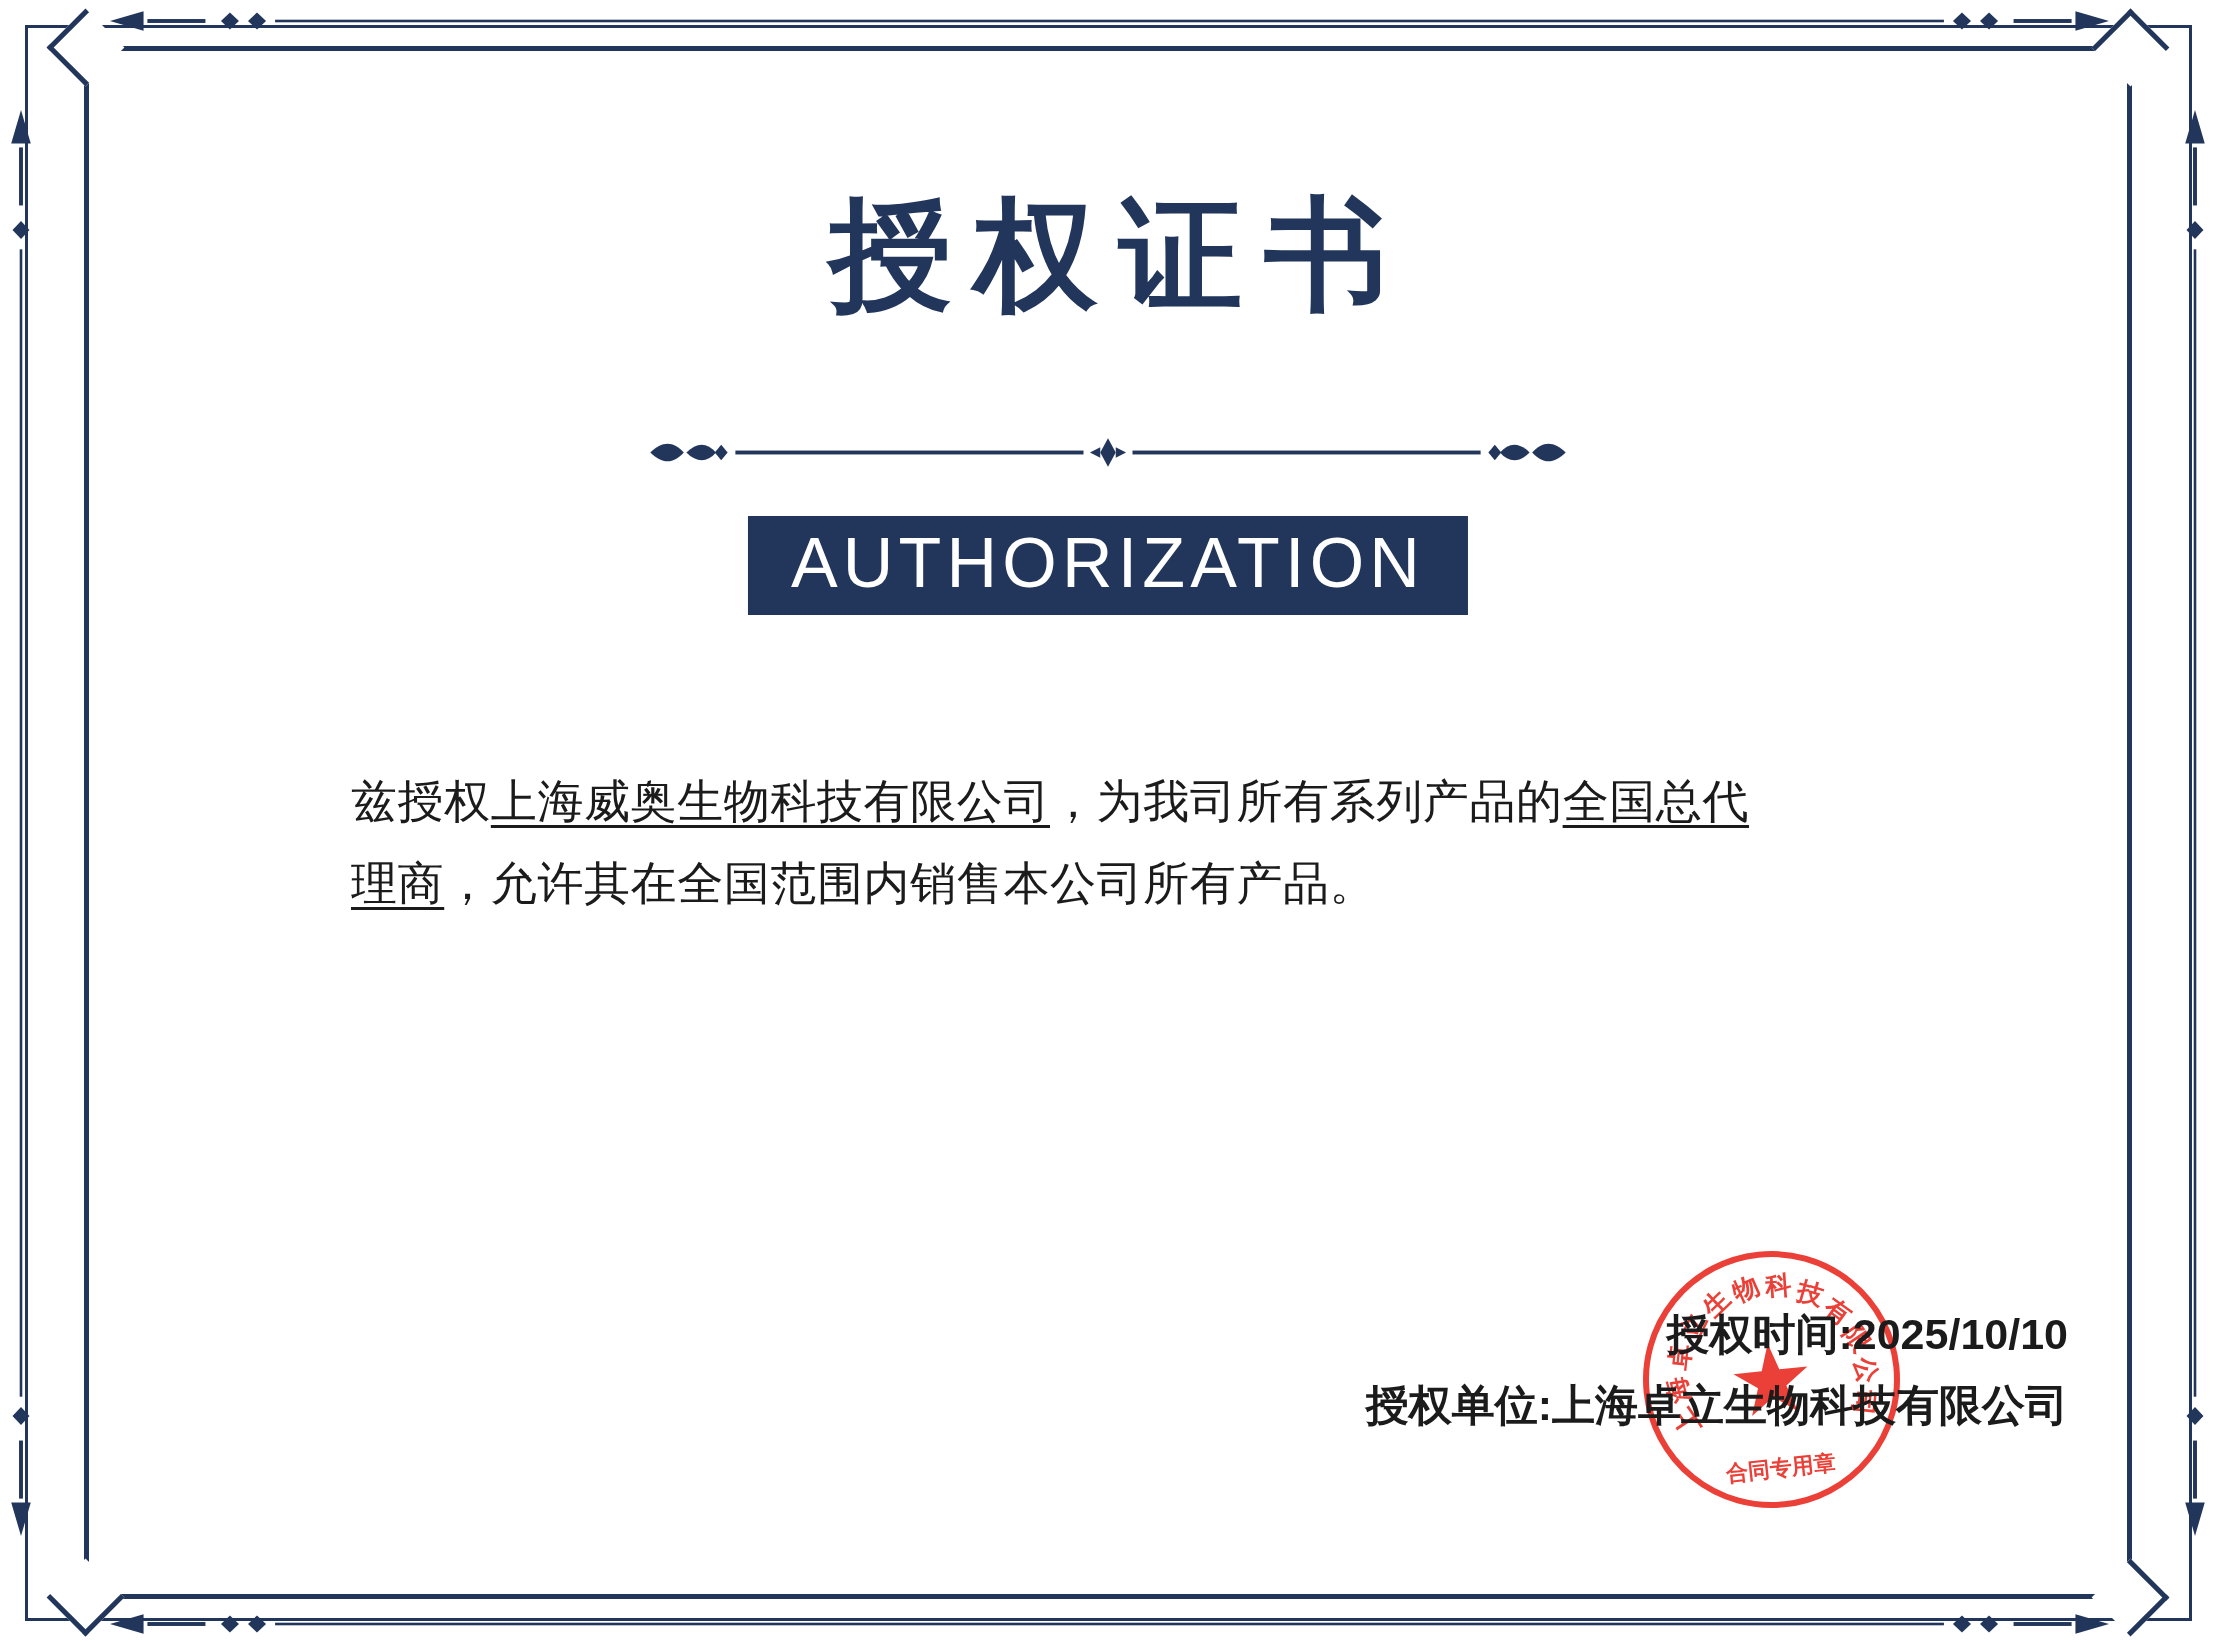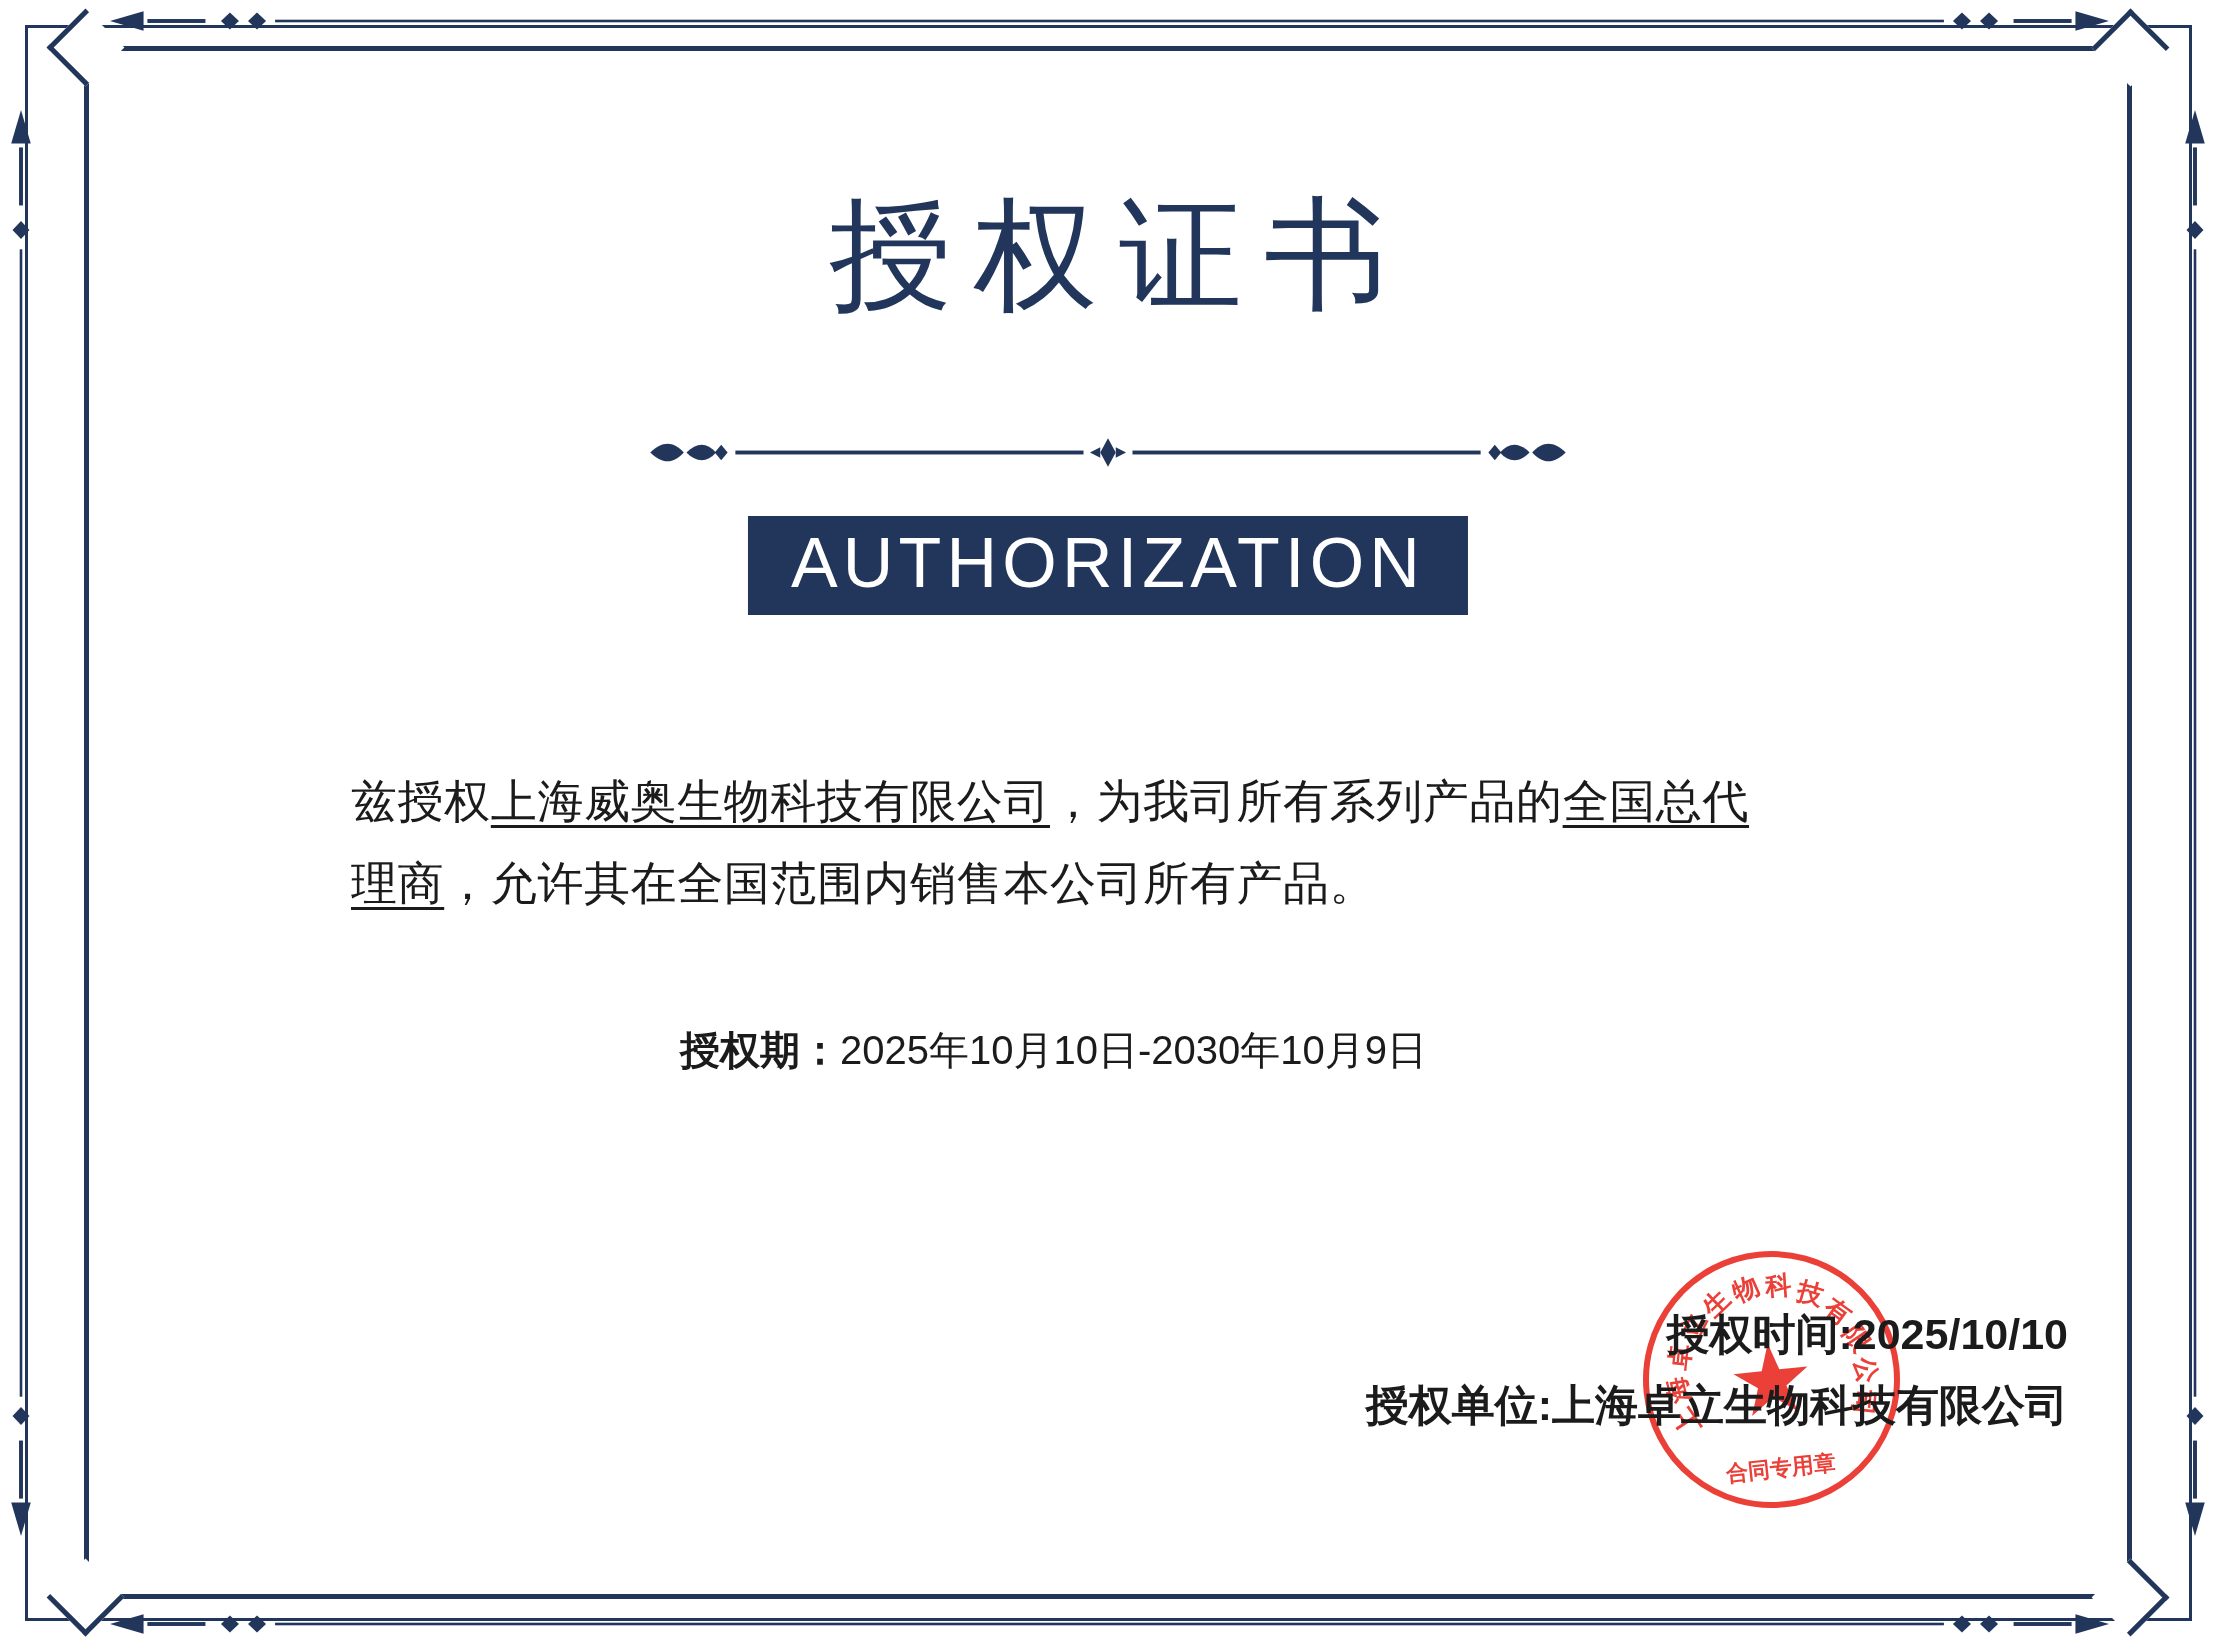--- a/index.html
+++ b/index.html
@@ -83,21 +83,21 @@
 
   
   .title-zh {
     position: absolute;
     top: 193px;
     left: 0;
     width: 100%;
     text-align: center;
     font-family: "DejaVu Serif", "Liberation Serif", serif;
     font-size: 123px;
-    font-weight: 400;
+    font-weight: 700;
     letter-spacing: 22px;
     text-indent: 22px;
     color: #22365c;
     line-height: 1;
     white-space: nowrap;
   }
 
   .divider {
     position: absolute;
     top: 433px;
@@ -309,23 +309,20 @@
   </svg>
 
   <div class="auth-band">AUTHORIZATION</div>
 
   <div class="body-text">
     <span>兹授权</span><span class="u">上海威奥生物科技有限公司</span><span>，为我司所有系列产品的</span><span class="u">全国总代</span><br>
     <span class="u">理商</span><span>，允许其在全国范围内销售本公司所有产品。</span>
   </div>
 
   <div class="meta">
-    <div class="meta-row">
-      <span class="label">授权期：</span><span>2025年10月10日-2030年10月9日</span>
-    </div>
   </div>
 
   <div class="seal">
     <div class="seal-ring-text">
       <span style="transform:rotate(-118deg) translate(0,-111px) rotate(0deg);">上</span>
       <span style="transform:rotate(-98deg) translate(0,-111px) rotate(0deg);">海</span>
       <span style="transform:rotate(-78deg) translate(0,-111px) rotate(0deg);">卓</span>
       <span style="transform:rotate(-58deg) translate(0,-111px) rotate(0deg);">立</span>
       <span style="transform:rotate(-38deg) translate(0,-111px) rotate(0deg);">生</span>
       <span style="transform:rotate(-18deg) translate(0,-111px) rotate(0deg);">物</span>

